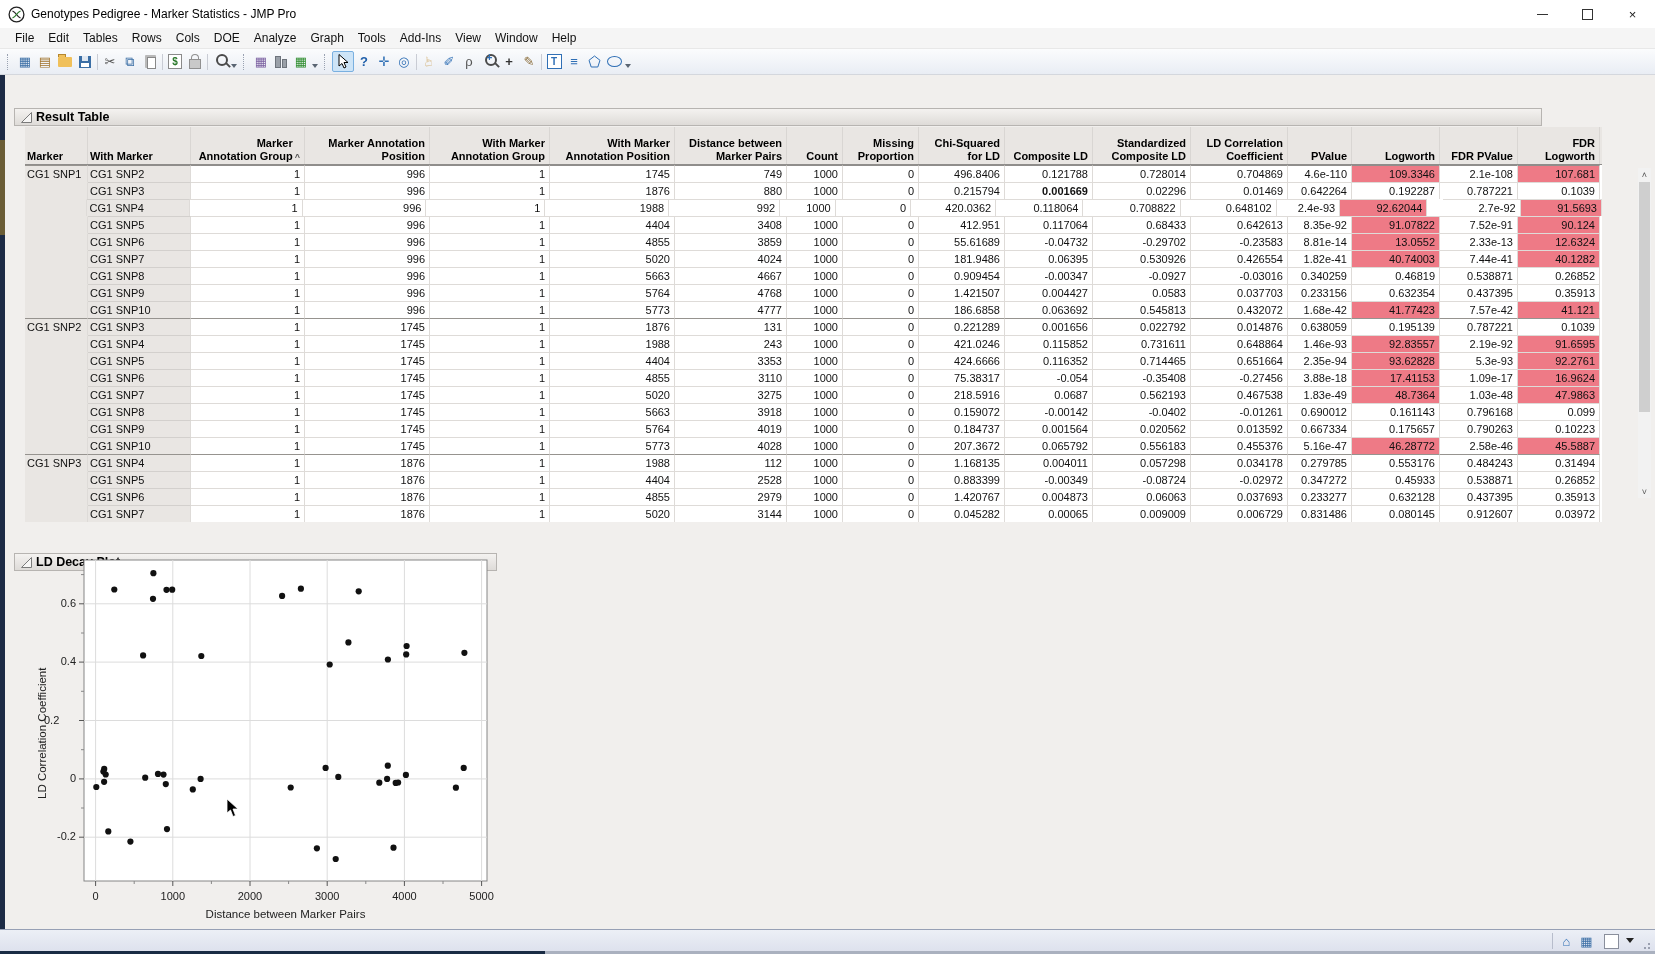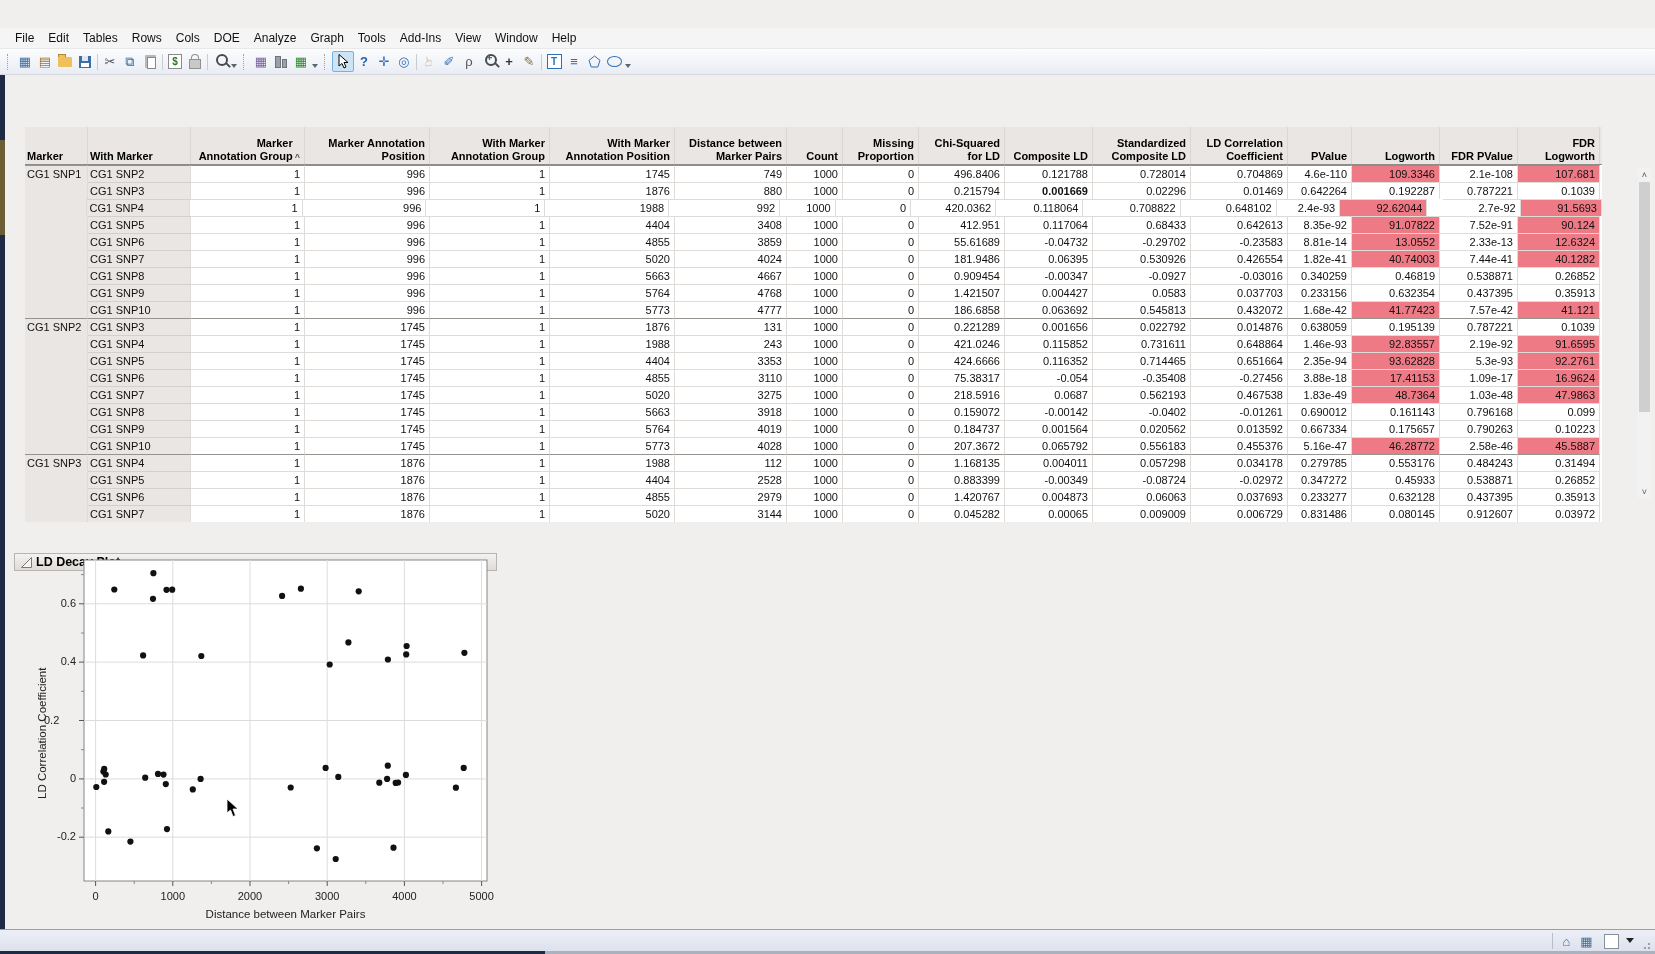--- a/index.html
+++ b/index.html
@@ -88,20 +88,37 @@
      radial-gradient(circle at 6px 8px,#9aa0b0 1px,transparent 1.5px),
      radial-gradient(circle at 6px 4px,#9aa0b0 1px,transparent 1.5px);}
   .bottom-strip{position:absolute;left:0;top:951px;width:100%;height:3px;background:#1a2c44;}
   .bottom-strip .rt{position:absolute;left:545px;top:0;height:3px;width:1110px;background:#aab1bf;}
 </style>
 </head>
 <body>
 
 <div id="screen">
 
+  <div class="titlebar">
+    <svg class="app-icon" viewBox="0 0 17 17">
+      <circle cx="8.5" cy="8.5" r="7.4" fill="none" stroke="#222" stroke-width="1.3"></circle>
+      <path d="M4.5 5 C 9 7, 8 10, 12.5 12" fill="none" stroke="#222" stroke-width="1.3"></path>
+      <path d="M4.5 12 C 9 10, 8 7, 12.5 5" fill="none" stroke="#2a7a2a" stroke-width="1.3"></path>
+    </svg>
+    <span class="title-text">Genotypes Pedigree - Marker Statistics - JMP Pro</span>
+    <div class="win-controls">
+      <div class="win-btn">
+          <span class="wb-min"></span>
+        </div>
+      <div class="win-btn">
+          <span class="wb-max"></span>
+        </div>
+      <div class="win-btn">×</div>
+    </div>
+  </div>
 
   <div class="menubar" id="menubar">
       <span class="menu-item">File</span>
       <span class="menu-item">Edit</span>
       <span class="menu-item">Tables</span>
       <span class="menu-item">Rows</span>
       <span class="menu-item">Cols</span>
       <span class="menu-item">DOE</span>
       <span class="menu-item">Analyze</span>
       <span class="menu-item">Graph</span>
@@ -213,20 +230,26 @@
       </span>
       <span class="grp-caret"></span>
     </div>
 
   <div class="report">
     <div class="left-strip">
         <div class="olive"></div>
       </div>
 
 
+    <div class="outline-band band-box" style="left:14px;top:33px;width:1528px;height:18px;font-size:12.5px;">
+      <svg class="disc" viewBox="0 0 11 11">
+          <polygon points="0.5,10.5 10.5,10.5 10.5,0.5" fill="#f6f5f4" stroke="#7a7a7a"></polygon>
+        </svg>
+      <span>Result Table</span>
+    </div>
 
     <div class="rtable">
       <div class="thead" id="thead">
           <div class="th left" style="width: 63px;">Marker</div>
           <div class="th left" style="width: 103px;">With Marker</div>
           <div class="th" style="width: 114px;">Marker
 Annotation Group<span class="sort-caret">^</span></div>
           <div class="th" style="width: 125px;">Marker Annotation
 Position</div>
           <div class="th" style="width: 120px;">With Marker

